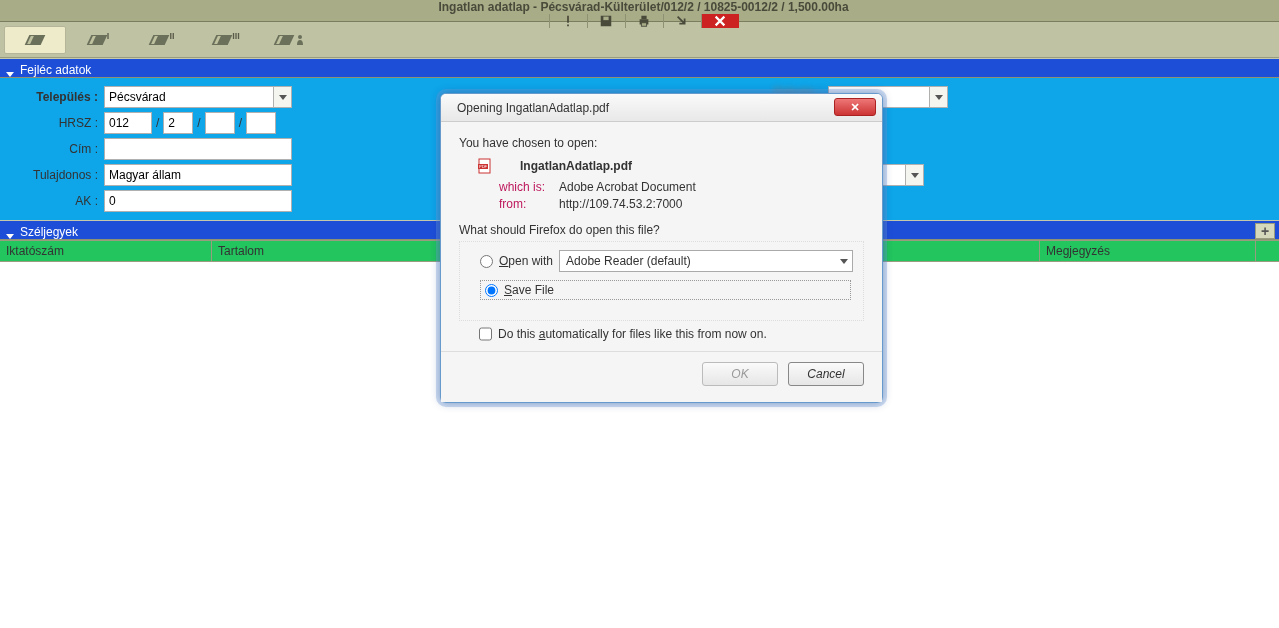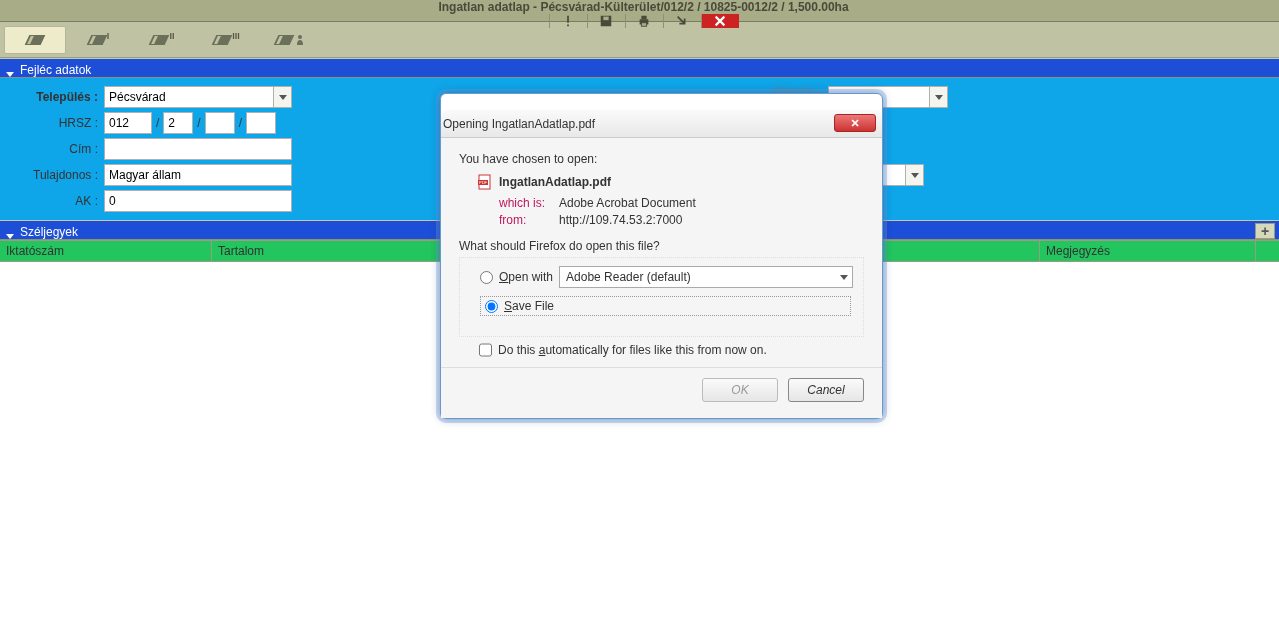--- a/index.html
+++ b/index.html
@@ -40,25 +40,25 @@
   .right-col .combo .form-input{ width:170px; }
   .slash { margin: 0 4px; }
 
   
   .tbl-hdr { background:#22c55e; height:22px; display:flex; border-top:1px solid #999c7f; border-bottom:1px solid #999c7f; font-size:12px; color:#333;}
   .tbl-col { border-right:1px solid #999c7f; padding-left:6px; display:flex; align-items:center;}
   .tbl-body { background:#fff; height: 340px; }
 
   
   .modal { position:absolute; left:440px; top:93px; width:443px; background:#fff; border:1px solid #6699cc; border-radius:6px; box-shadow:0 0 10px rgba(0,50,120,0.4), 0 0 0 4px rgba(120,160,220,0.35); font-size:12px; }
-  .modal-title { height:28px; background: linear-gradient(#fafafa,#e8e8e8); border-bottom:1px solid #ccc; display:flex; align-items:center; padding-left:2px; border-radius:5px 5px 0 0; position:relative;margin-top:16px;}
+  .modal-title { height:28px; background: linear-gradient(#fafafa,#e8e8e8); border-bottom:1px solid #ccc; display:flex; align-items:center; padding-left:16px; border-radius:5px 5px 0 0; position:relative;}
   .modal-close { position:absolute; right:6px; top:4px; width:42px; height:18px; background: linear-gradient(#e77,#c33); border:1px solid #a22; border-radius:3px; display:flex; align-items:center; justify-content:center; cursor:pointer;}
   .modal-close span{ color:#fff; font-weight:bold; font-size:11px;}
   .modal-body { padding:14px 18px 10px 18px; background:#f5f5f5;}
-  .file-line { display:flex; align-items:center; margin:8px 0 6px 18px; }
+  .file-line { display:flex; align-items:center; margin:8px 0 6px 18px;gap:21px; }
   .pdf-icon { width:16px; height:16px; margin-right:6px; }
   .kv { display:flex; margin-left:40px; font-size:12px; margin-bottom:3px;}
   .kv .k{ width:56px; color:#be185d; margin-right:4px;}
   .q { margin-top:12px; }
   .radio-box { border:1px dotted #ddd; padding:8px 10px 12px 20px; margin-top:4px;}
   .radio-row { display:flex; align-items:center; margin-bottom:8px;}
   .radio-row input[type=radio]{ margin-right:6px;}
   .sel { flex:1; height:22px; border:1px solid #aaa; background:#fff; margin-left:6px; font-size:12px; padding-left:6px; display:flex; align-items:center; justify-content:space-between; padding-right:4px; cursor:pointer;}
   .sel .dn{ width:0;height:0;border-left:4px solid transparent;border-right:4px solid transparent;border-top:5px solid #555;}
   .chk-row { display:flex; margin:6px 0 4px 20px;}

